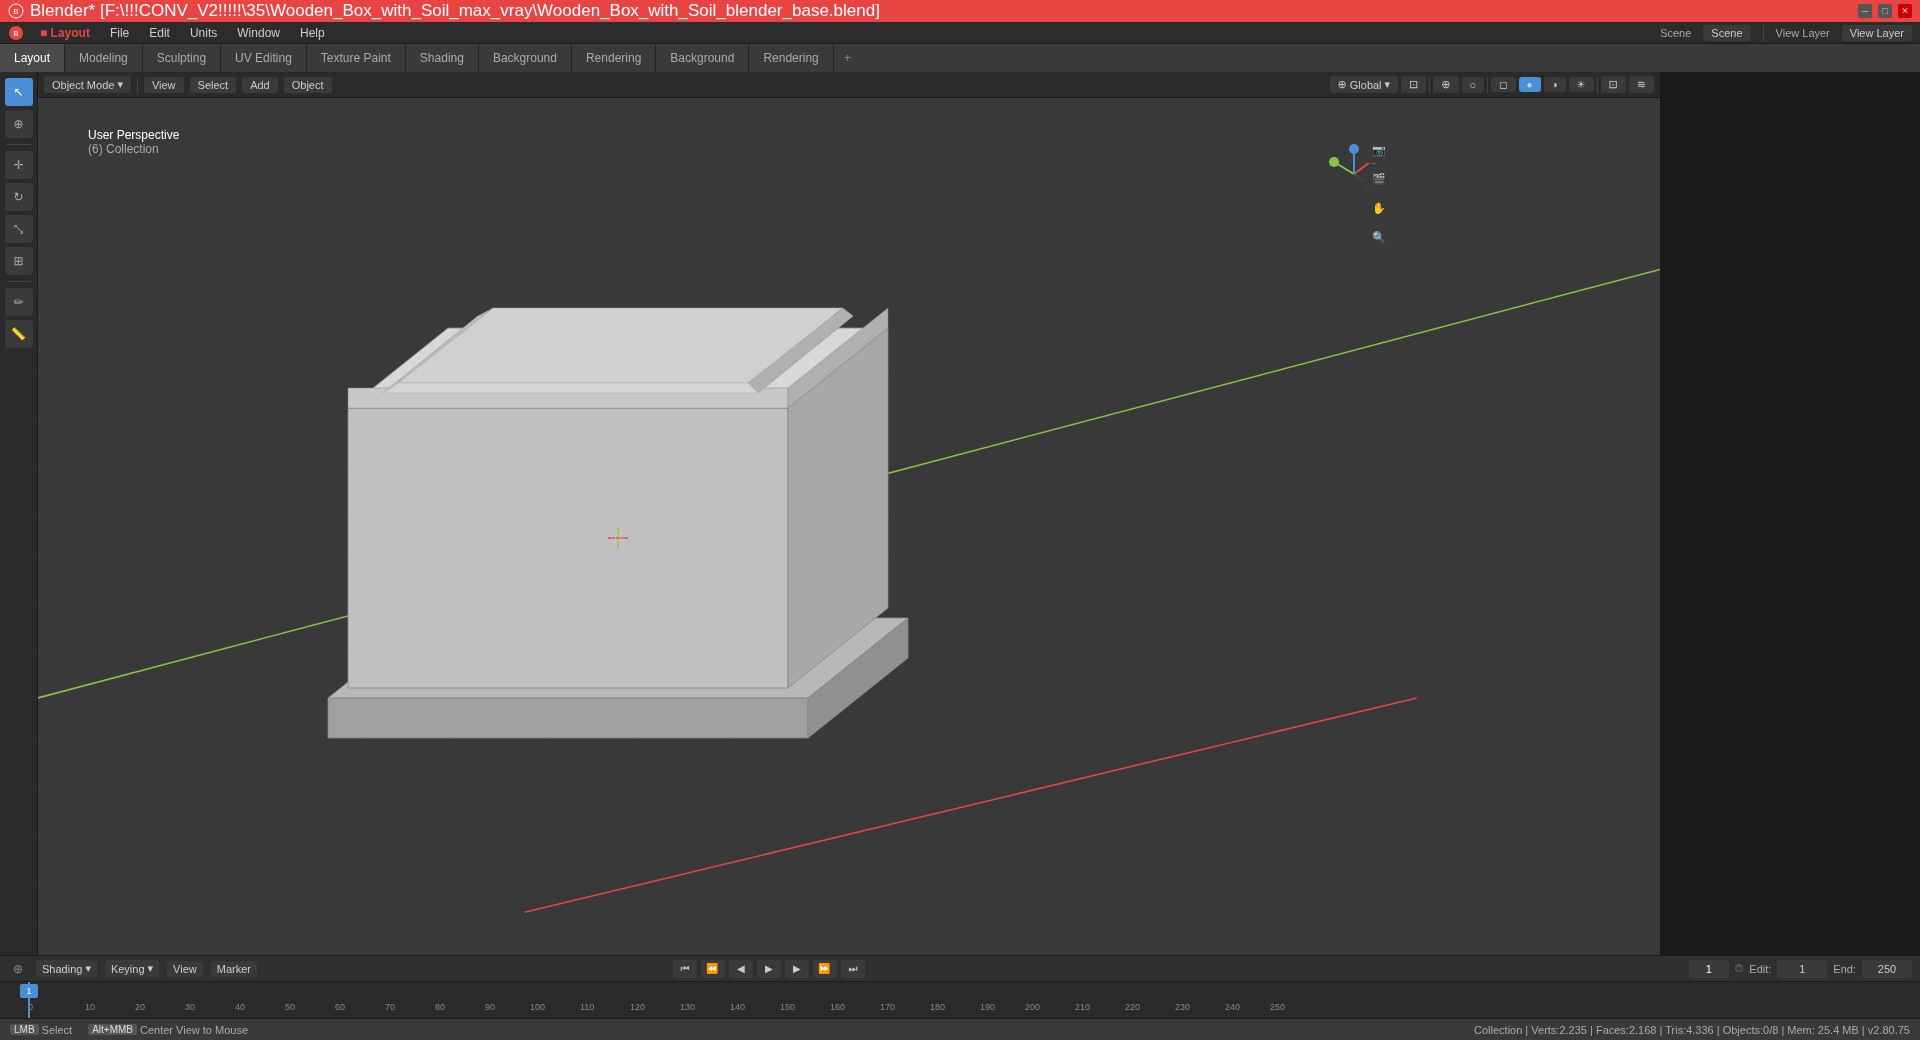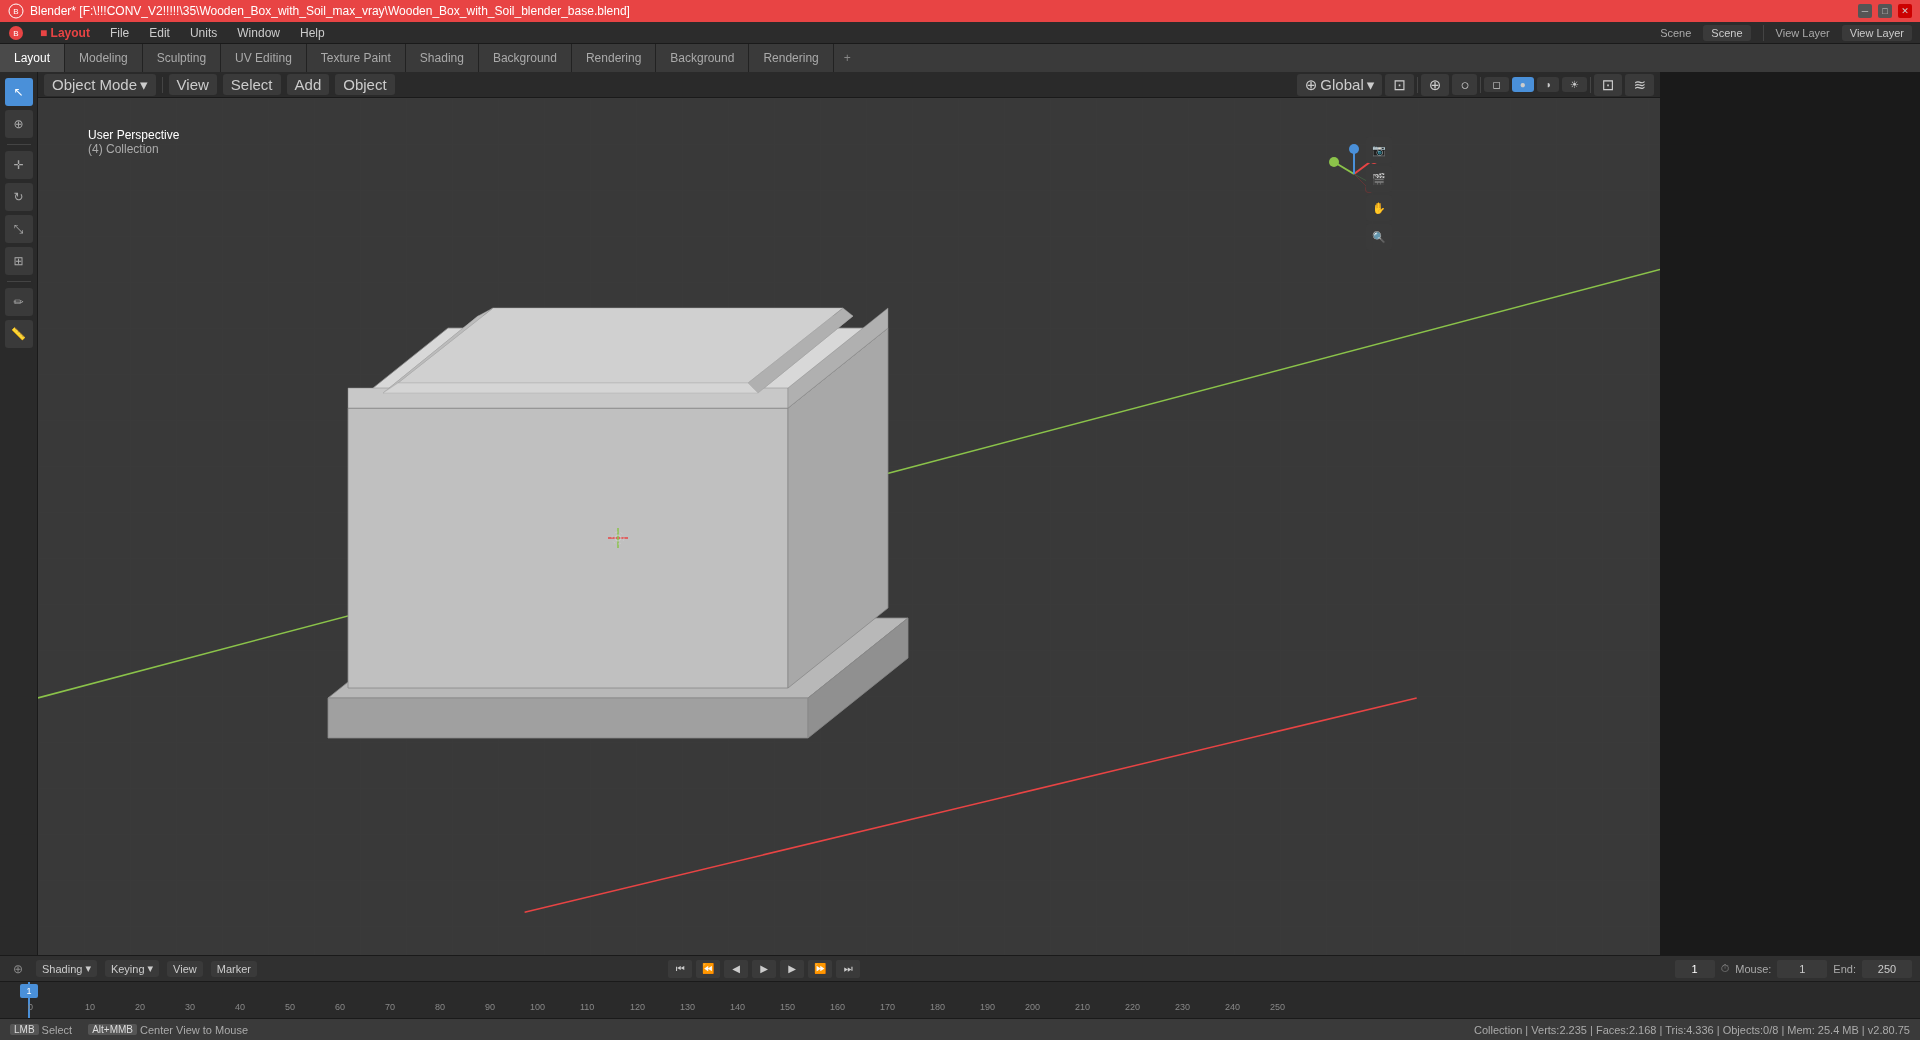--- a/index.html
+++ b/index.html
@@ -138,21 +138,21 @@
       align-items: center;
       padding: 0 6px;
       gap: 6px;
       border-bottom: 1px solid #1a1a1a;
       z-index: 10;
     }
     .vp-btn {
       padding: 2px 8px;
       background: #3a3a3a;
       border-radius: 3px;
-      font-size: 15px;
+      font-size: 11px;
       color: #ccc;
       cursor: pointer;
       display: flex; align-items: center; gap: 3px;
     }
     .vp-separator { width: 1px; height: 16px; background: #444; }
 
     
     #canvas {
       position: absolute;
       top: 26px; left: 38px; right: 260px;
@@ -416,21 +416,21 @@
   </style>
 </head>
 <body>
 
 <div id="titlebar">
   <div style="display:flex;align-items:center;gap:6px;">
     <svg width="16" height="16" viewBox="0 0 16 16">
       <circle cx="8" cy="8" r="7" fill="#e84444" stroke="#fff" stroke-width="1"></circle>
       <text x="8" y="11" text-anchor="middle" fill="white" font-size="8">B</text>
     </svg>
-    <span style="font-size:12px;color:white;">Blender* [F:\!!!CONV_V2!!!!!\35\Wooden_Box_with_Soil_max_vray\Wooden_Box_with_Soil_blender_base.blend]</span>
+    <span style="font-size:17px;color:white;">Blender* [F:\!!!CONV_V2!!!!!\35\Wooden_Box_with_Soil_max_vray\Wooden_Box_with_Soil_blender_base.blend]</span>
   </div>
   <div id="titlebar-controls">
     <div class="titlebar-btn">─</div>
     <div class="titlebar-btn">□</div>
     <div class="titlebar-btn" style="background:#c00;">✕</div>
   </div>
 </div>
 
 <div id="menubar">
   <svg width="16" height="16" viewBox="0 0 16 16">
@@ -556,21 +556,21 @@
         <g transform="translate(580,440)">
           <line x1="-10" y1="0" x2="10" y2="0" stroke="#e84444" stroke-width="1.5"></line>
           <line x1="0" y1="-10" x2="0" y2="10" stroke="#8bc34a" stroke-width="1.5"></line>
           <circle cx="0" cy="0" r="3" fill="none" stroke="#ccc" stroke-width="1"></circle>
           <circle cx="0" cy="0" r="6" fill="none" stroke="#ccc" stroke-width="0.8" stroke-dasharray="3,3"></circle>
         </g>
       </svg>
 
       <div id="viewport-info">
         <div>User Perspective</div>
-        <div style="color:#aaa;">(4) Collection</div>
+        <div style="color:#aaa;">(6) Collection</div>
       </div>
 
       <div id="gizmo" style="position:absolute;top:36px;right:266px;width:80px;height:80px;">
         <svg width="80" height="80" viewBox="0 0 80 80">
 
           <line x1="40" y1="40" x2="60" y2="25" stroke="#e84444" stroke-width="2"></line>
           <circle cx="60" cy="25" r="5" fill="#e84444"></circle>
           <line x1="40" y1="40" x2="20" y2="28" stroke="#8bc34a" stroke-width="2"></line>
           <circle cx="20" cy="28" r="5" fill="#8bc34a"></circle>
           <line x1="40" y1="40" x2="40" y2="15" stroke="#4a90d9" stroke-width="2"></line>
@@ -768,21 +768,21 @@
         <div style="width:24px;height:18px;background:#3a3a3a;border-radius:2px;display:flex;align-items:center;justify-content:center;cursor:pointer;color:#ccc;font-size:10px;">▶</div>
         <div style="width:24px;height:18px;background:#3a3a3a;border-radius:2px;display:flex;align-items:center;justify-content:center;cursor:pointer;color:#ccc;font-size:10px;">⏩</div>
         <div style="width:24px;height:18px;background:#3a3a3a;border-radius:2px;display:flex;align-items:center;justify-content:center;cursor:pointer;color:#ccc;font-size:10px;">⏭</div>
       </div>
 
       <div id="timeline-range">
         <div style="width:40px;height:18px;background:#3a3a3a;border-radius:2px;display:flex;align-items:center;justify-content:center;cursor:pointer;color:#fff;font-size:11px;">
           <span>1</span>
         </div>
         <span style="color:#888;">⏱</span>
-        <span>Mouse:</span>
+        <span>Edit:</span>
         <div style="width:50px;height:18px;background:#3a3a3a;border-radius:2px;display:flex;align-items:center;justify-content:center;cursor:pointer;color:#ccc;font-size:11px;">
           <span>1</span>
         </div>
         <span>End:</span>
         <div style="width:50px;height:18px;background:#3a3a3a;border-radius:2px;display:flex;align-items:center;justify-content:center;cursor:pointer;color:#ccc;font-size:11px;">
           <span>250</span>
         </div>
       </div>
     </div>
 

